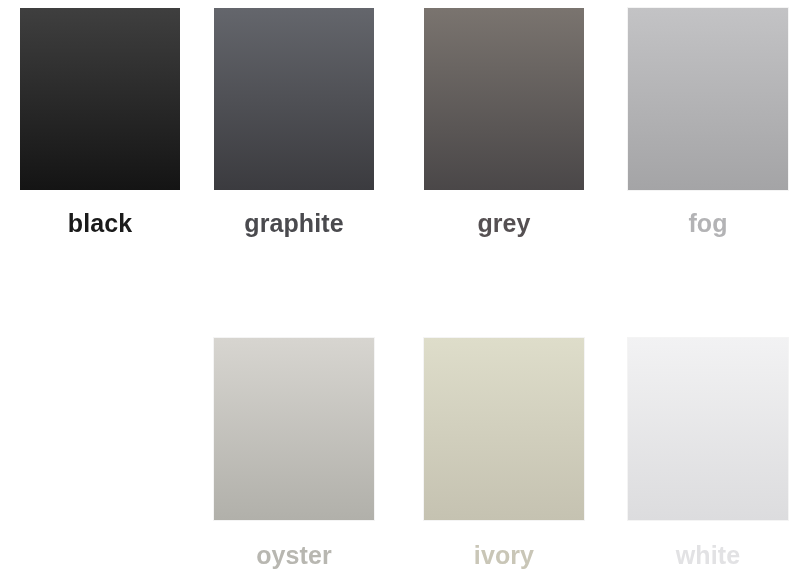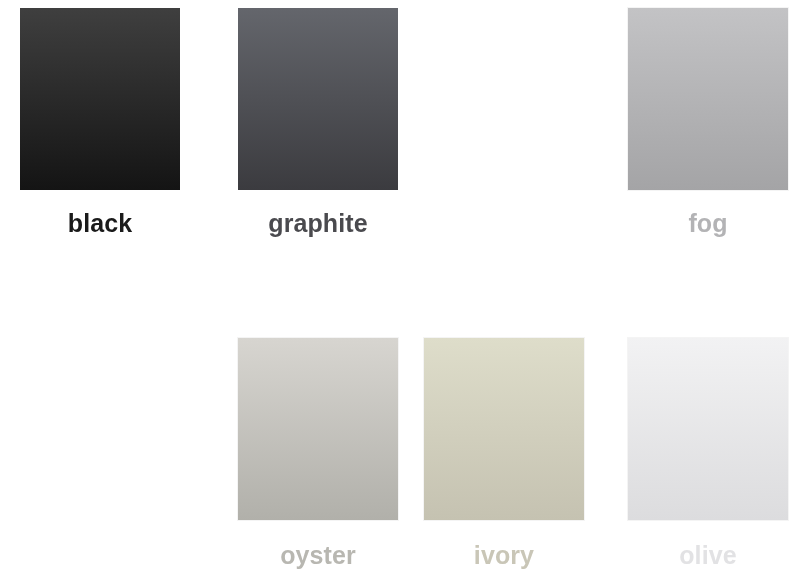--- a/index.html
+++ b/index.html
@@ -30,21 +30,21 @@
     display: flex;
     flex-direction: column;
     align-items: center;
   }
 
   
   .row-1 { top: 8px; }
   .row-2 { top: 338px; }
 
   .col-1 { left: 0px; }
-  .col-2 { left: 218px; align-items: center; }
+  .col-2 { left: 194px; align-items: center; }
   .col-3 { left: 404px; }
   .col-4 { left: 608px; }
 
   .swatch-chip {
     width: 160px;
     height: 182px;
     display: block;
     box-sizing: border-box;
   }
 
@@ -74,29 +74,33 @@
 
 <div id="palette-grid" style="background: rgb(255, 255, 255);">
     <div class="swatch-cell row-1 col-1">
       <div class="swatch-chip" style="background: linear-gradient(rgb(63, 63, 63) 0%, rgb(20, 20, 20) 100%);"></div>
       <div class="swatch-label" style="color: rgb(26, 26, 26);">black</div>
     </div>
     <div class="swatch-cell row-1 col-2">
       <div class="swatch-chip" style="background: linear-gradient(rgb(100, 102, 108) 0%, rgb(59, 59, 63) 100%);"></div>
       <div class="swatch-label" style="color: rgb(74, 74, 78);">graphite</div>
     </div>
+    <div class="swatch-cell row-1 col-3">
+      <div class="swatch-chip" style="background: linear-gradient(rgb(122, 116, 111) 0%, rgb(74, 71, 72) 100%);"></div>
+      <div class="swatch-label" style="color: rgb(85, 80, 82);">grey</div>
+    </div>
     <div class="swatch-cell row-1 col-4">
       <div class="swatch-chip edged" style="background: linear-gradient(rgb(195, 195, 197) 0%, rgb(164, 164, 166) 100%);"></div>
       <div class="swatch-label" style="color: rgb(179, 179, 181); text-align: center;">fog</div>
     </div>
     <div class="swatch-cell row-2 col-2">
       <div class="swatch-chip edged" style="background: linear-gradient(rgb(215, 213, 208) 0%, rgb(177, 176, 170) 100%);"></div>
       <div class="swatch-label" style="color: rgb(184, 183, 177);">oyster</div>
     </div>
     <div class="swatch-cell row-2 col-3">
       <div class="swatch-chip edged" style="background: linear-gradient(rgb(222, 221, 202) 0%, rgb(197, 194, 177) 100%);"></div>
       <div class="swatch-label" style="color: rgb(201, 198, 183);">ivory</div>
     </div>
     <div class="swatch-cell row-2 col-4">
       <div class="swatch-chip edged" style="background: linear-gradient(rgb(242, 242, 243) 0%, rgb(220, 220, 222) 100%);"></div>
-      <div class="swatch-label" style="color: rgb(226, 226, 228);">olive</div>
+      <div class="swatch-label" style="color: rgb(226, 226, 228);">white</div>
     </div>
   </div>
 
 </body></html>

